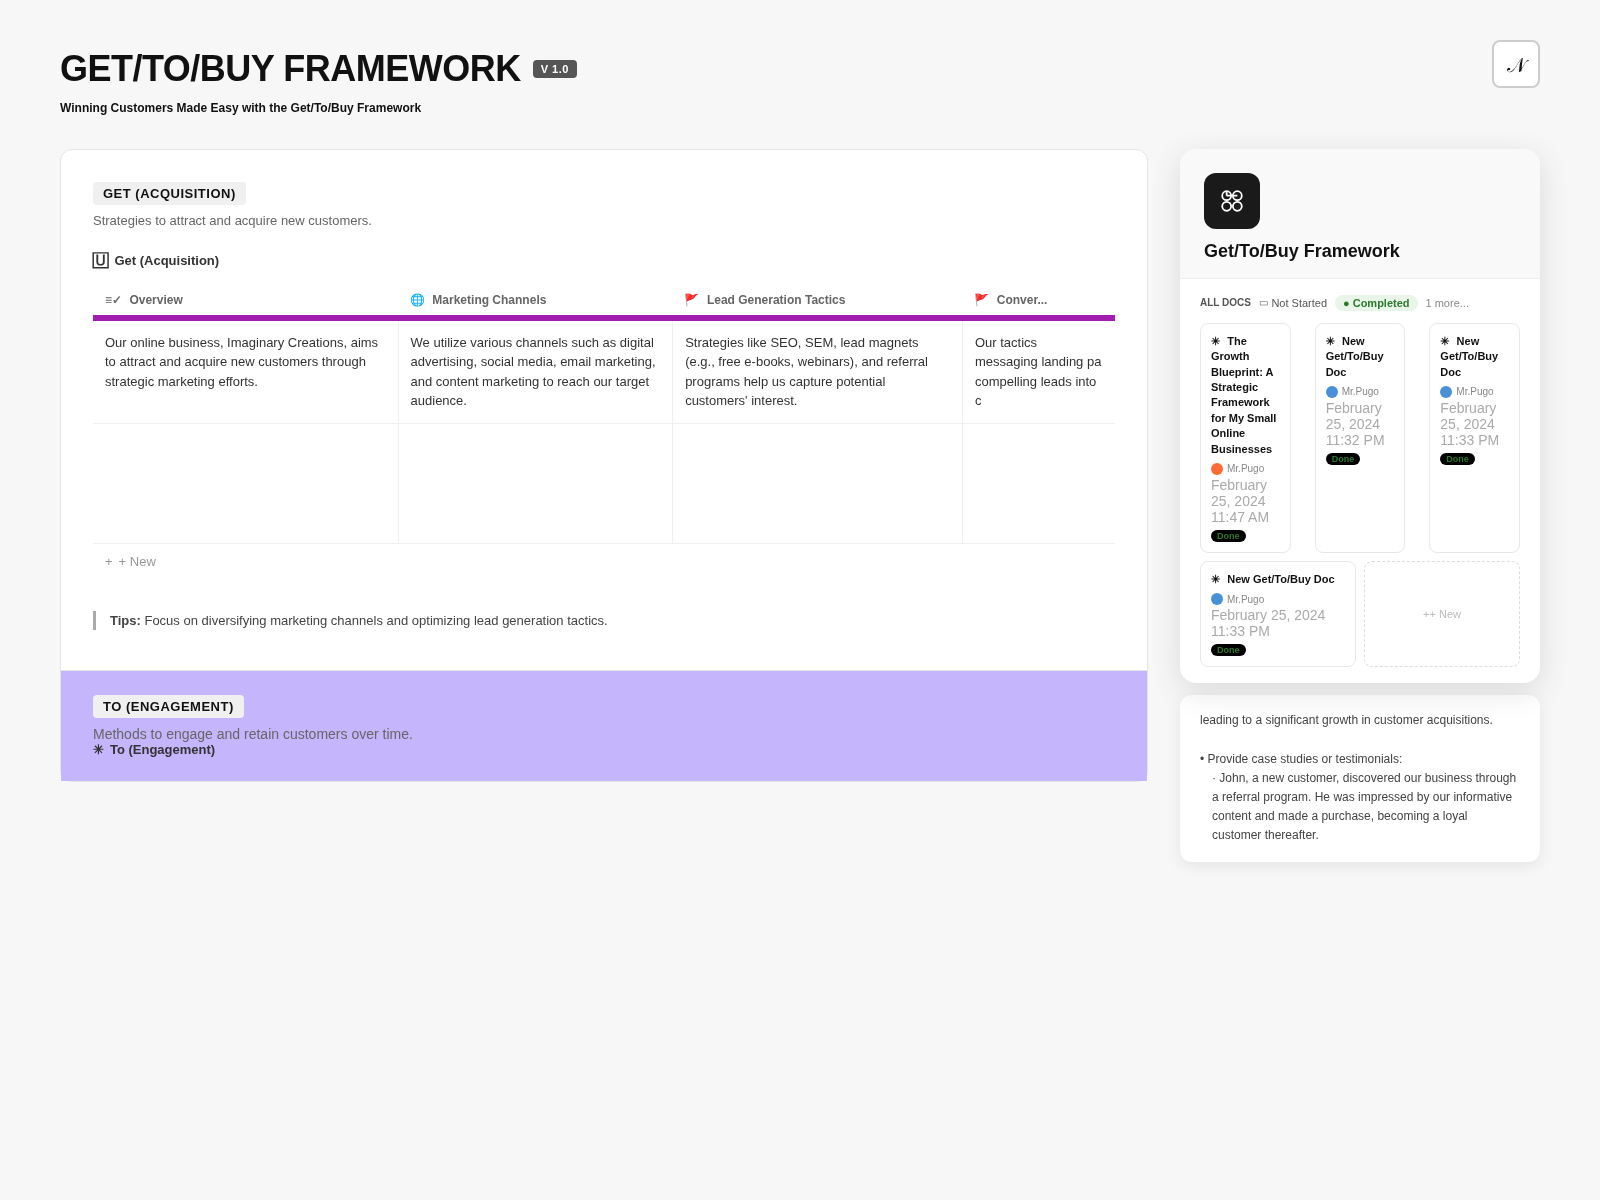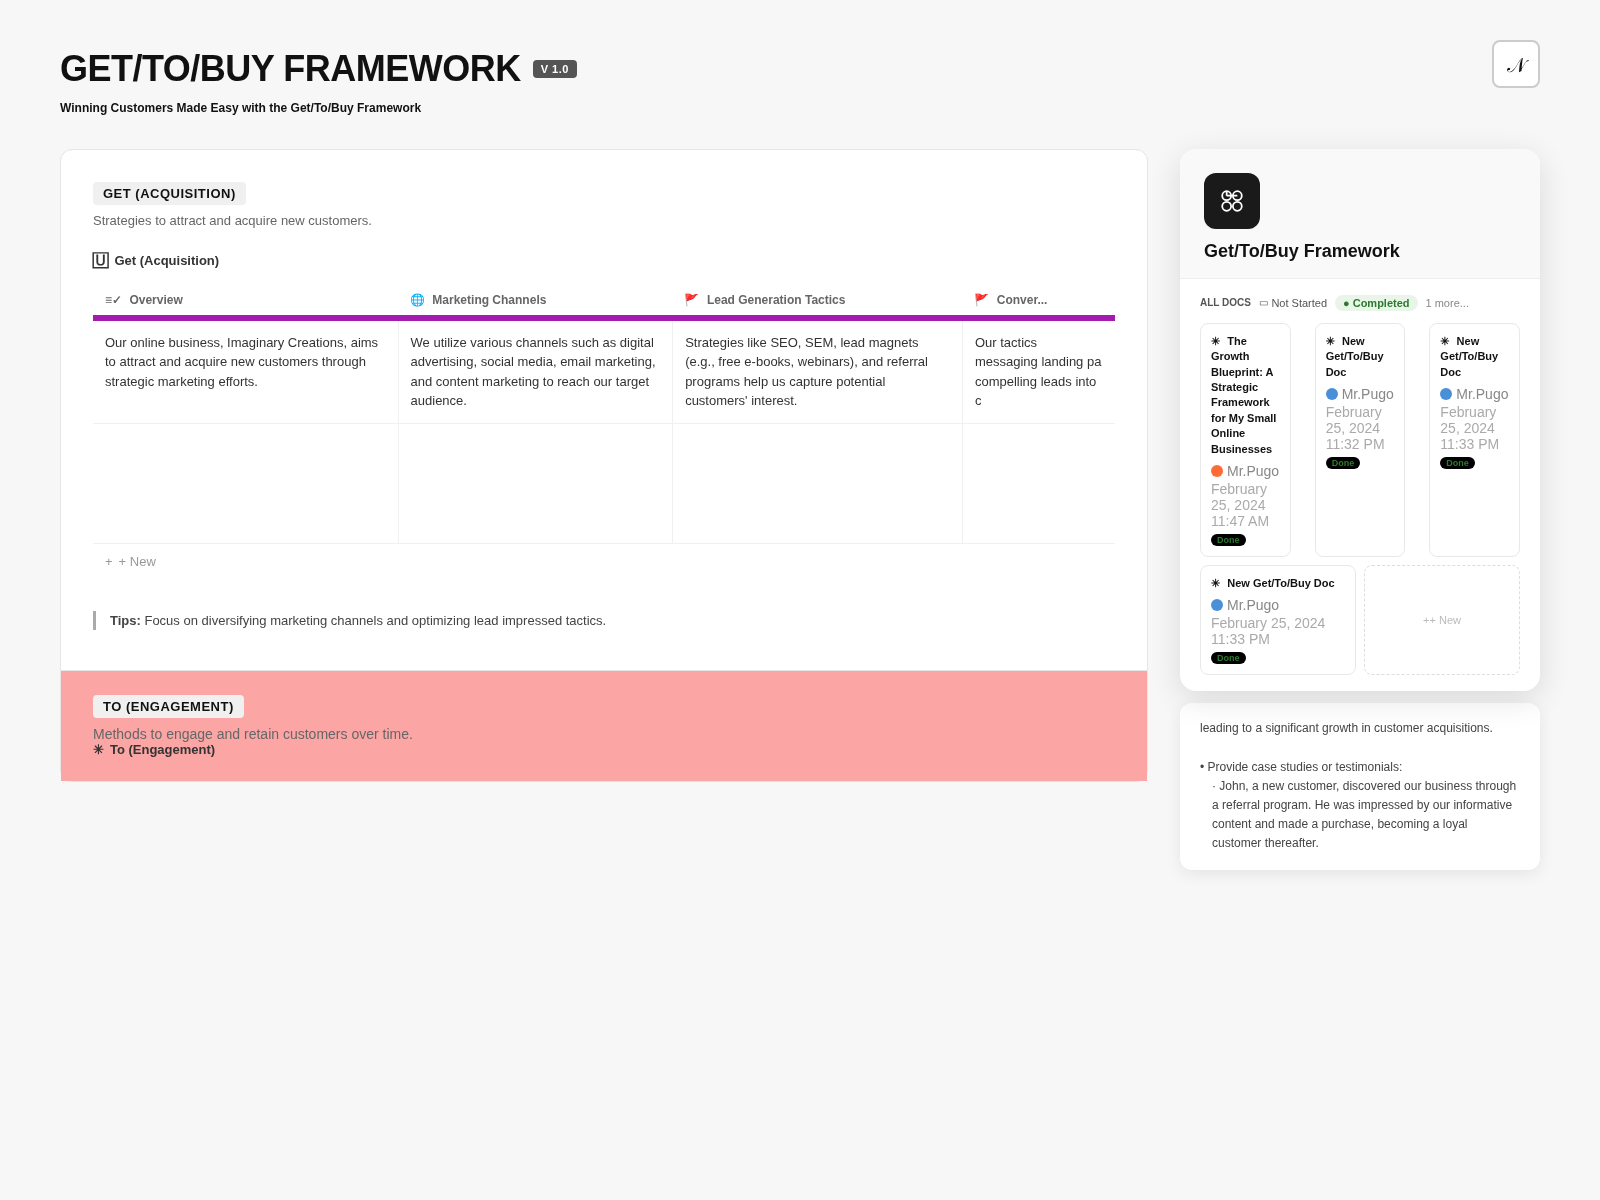--- a/index.html
+++ b/index.html
@@ -172,21 +172,21 @@
       color: #444;
       line-height: 1.5;
     }
     .tips-block strong {
       font-weight: 700;
     }
 
     
     .engagement-section {
       margin-top: 40px;
-      background: #fca5a5;
+      background: #c4b5fd;
       border-radius: 12px;
       padding: 24px 32px;
       border: 1px solid #e5e5e5;
     }
     .engagement-tag {
       display: inline-block;
       font-size: 13px;
       font-weight: 800;
       letter-spacing: 0.5px;
       color: #111;
@@ -303,21 +303,21 @@
       font-weight: 600;
       color: #111;
       font-size: 11px;
       line-height: 1.4;
       margin-bottom: 6px;
     }
     .doc-card-meta {
       display: flex;
       align-items: center;
       gap: 4px;
-      font-size: 14px;
+      font-size: 10px;
       color: #888;
       margin-bottom: 2px;
     }
     .doc-avatar {
       width: 12px;
       height: 12px;
       background: #ff6b35;
       border-radius: 50%;
       display: inline-block;
     }
@@ -445,21 +445,21 @@
         </tbody>
       </table>
 
       <div class="new-row">
         <span>+</span>
         <span>+ New</span>
       </div>
 
       <div class="tips-block">
         <strong>Tips:</strong>
-        <span>Focus on diversifying marketing channels and optimizing lead impressed tactics.</span>
+        <span>Focus on diversifying marketing channels and optimizing lead generation tactics.</span>
       </div>
 
       <div class="engagement-section" style="margin-left: -32px; margin-right: -32px; padding: 24px 32px; border-radius: 0; border-left: none; border-right: none; border-bottom: none; margin-bottom: -32px;">
         <div class="engagement-tag">TO (ENGAGEMENT)</div>
         <div class="engagement-desc">Methods to engage and retain customers over time.</div>
         <div class="engagement-view-label">
           <span>✳</span>
           <span>To (Engagement)</span>
         </div>
       </div>

